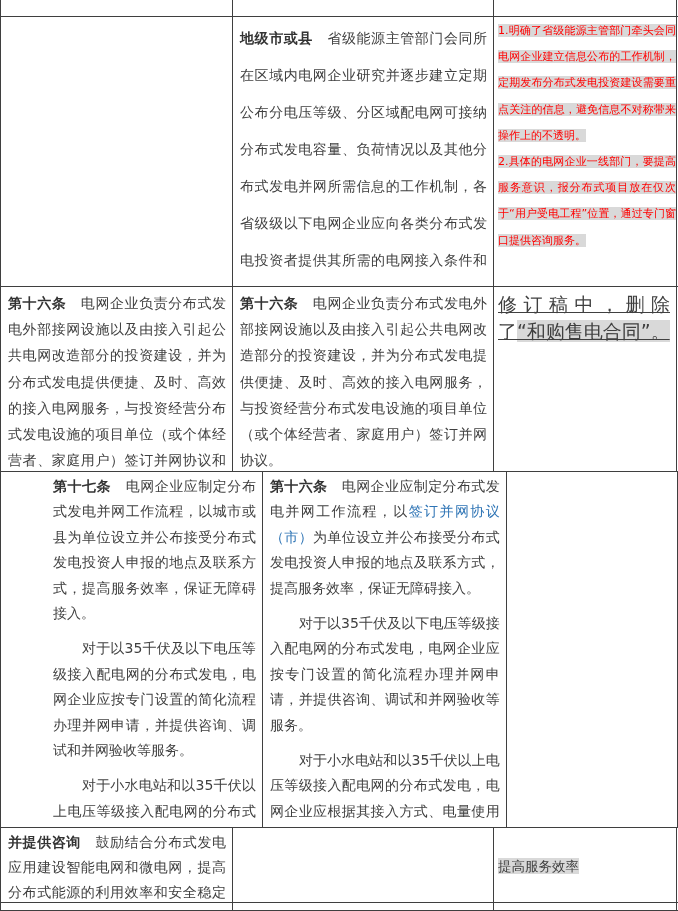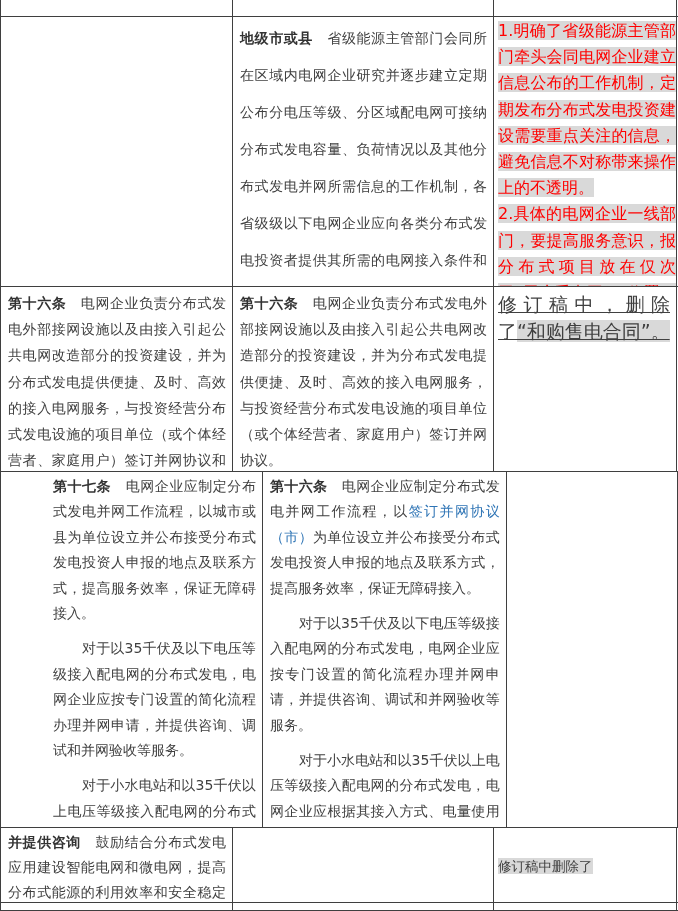--- a/index.html
+++ b/index.html
@@ -32,21 +32,21 @@
   
   [data-name="row-top-partial"]    { height: 17px; }
   [data-name="row-article-14"]     { height: 270px; }
   [data-name="row-article-15"]     { height: 185px; }
   [data-name="row-article-16"]     { height: 356px; padding-left: 45px; }
   [data-name="row-article-18"]     { height: 75px; }
   [data-name="row-bottom-partial"] { height: 8px; }
 
   
   [data-name="row-article-14"] .col1 { line-height: 37px; padding-top: 3px; }
-  [data-name="row-article-14"] .col2 { line-height: 26.2px; font-size: 16px; padding-top: 1px; padding-left: 4px; padding-right: 0; }
+  [data-name="row-article-14"] .col2 { line-height: 26.2px; font-size: 11px; padding-top: 1px; padding-left: 4px; padding-right: 0; }
   [data-name="row-article-15"] .col0,
   [data-name="row-article-15"] .col1 { line-height: 26.2px; padding-top: 3px; }
   [data-name="row-article-15"] .col2 { line-height: 27px; font-size: 19px; padding-top: 4px; padding-left: 4px; text-decoration: underline; }
   [data-name="row-article-16"] .cell { line-height: 25.4px; padding-top: 2px; }
   [data-name="row-article-18"] .cell { line-height: 25px; }
   [data-name="row-article-18"] .col2 { padding-top: 26px; font-size: 13.5px; padding-left: 4px; }
 
   
   .seg-bold   { font-weight: bold; color: #333333; }
   .seg-blue   { color: #2e74b5; }
@@ -95,21 +95,21 @@
         <div class="para indent" data-name="paragraph"><span class="seg-normal" data-name="text-segment">对于小水电站和以35千伏以上电压等级接入配电网的分布式发电，电网企业应根据其接入方式、电量使用范围，本着简便和及时高效的原则做好并网管理，提供相关服务。</span></div>
       </div>
       <div class="cell col2" data-name="cell-article-16-col2"></div>
     </div>
     <div class="row" data-name="row-article-18">
       <div class="cell col0" data-name="cell-article-18-col0">
         <div class="para" data-name="paragraph"><span class="seg-bold" data-name="text-segment-bold">并提供咨询</span><span class="seg-normal" data-name="text-segment">　鼓励结合分布式发电应用建设智能电网和微电网，提高分布式能源的利用效率和安全稳定运行水平。</span></div>
       </div>
       <div class="cell col1" data-name="cell-article-18-col1"></div>
       <div class="cell col2" data-name="cell-article-18-col2">
-        <div class="para" data-name="paragraph"><span class="seg-hl" data-name="text-segment-hl">修订稿中删除了</span></div>
+        <div class="para" data-name="paragraph"><span class="seg-hl" data-name="text-segment-hl">提高服务效率</span></div>
       </div>
     </div>
     <div class="row" data-name="row-bottom-partial">
       <div class="cell col0" data-name="cell-bottom-partial-col0"></div>
       <div class="cell col1" data-name="cell-bottom-partial-col1"></div>
       <div class="cell col2" data-name="cell-bottom-partial-col2"></div>
     </div>
   </div>
 
 </body></html>

